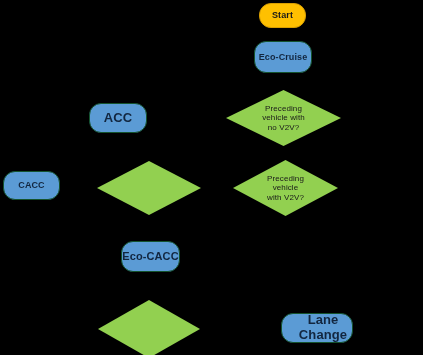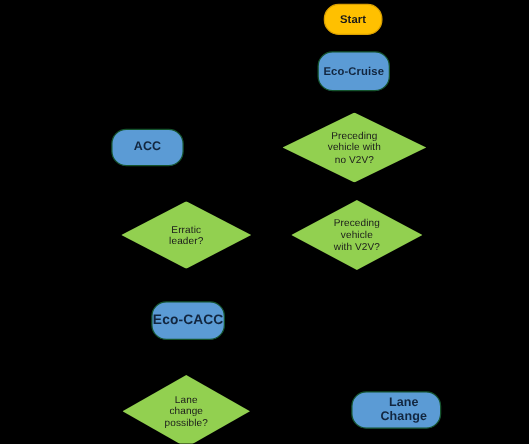--- a/index.html
+++ b/index.html
@@ -75,39 +75,37 @@
     </div>
     <div class="node-box process" style="left: 254px; top: 41px; width: 58px; height: 32px; background: rgb(91, 155, 213); font-size: 9px;">
       <span>Eco-Cruise</span>
     </div>
     <div class="node-diamond" style="left: 226px; top: 90px; width: 115px; height: 56px;">
       <div class="diamond-shape" style="background: rgb(146, 208, 80);"></div>
       <div class="diamond-label" style="font-size: 8px;">Preceding
 vehicle with
 no V2V?</div>
     </div>
-    <div class="node-box process" style="left: 89px; top: 103px; width: 58px; height: 30px; background: rgb(91, 155, 213); font-size: 10px;">
+    <div class="node-box process" style="left: 89px; top: 103px; width: 58px; height: 30px; background: rgb(91, 155, 213); font-size: 13px;">
       <span>ACC</span>
     </div>
     <div class="node-diamond" style="left: 233px; top: 160px; width: 105px; height: 56px;">
       <div class="diamond-shape" style="background: rgb(146, 208, 80);"></div>
       <div class="diamond-label" style="font-size: 8px;">Preceding
 vehicle
 with V2V?</div>
     </div>
     <div class="node-diamond" style="left: 97px; top: 161px; width: 104px; height: 54px;">
       <div class="diamond-shape" style="background: rgb(146, 208, 80);"></div>
-      <div class="diamond-label" style="font-size: 8px;">Erratic
-leader?</div>
+    </div>
+    <div class="node-box process" style="left: 3px; top: 171px; width: 57px; height: 29px; background: rgb(91, 155, 213); font-size: 9px;">
+      <span>CACC</span>
     </div>
     <div class="node-box process" style="left: 121px; top: 241px; width: 59px; height: 31px; background: rgb(91, 155, 213); font-size: 11px;">
       <span>Eco-CACC</span>
     </div>
     <div class="node-diamond" style="left: 98px; top: 300px; width: 102px; height: 58px;">
       <div class="diamond-shape" style="background: rgb(146, 208, 80);"></div>
-      <div class="diamond-label" style="font-size: 8px;">Lane
-change
-possible?</div>
     </div>
-    <div class="node-box process" style="left: 281px; top: 313px; width: 72px; height: 30px; background: rgb(91, 155, 213); font-size: 10px; padding-left: 12px;">
+    <div class="node-box process" style="left: 281px; top: 313px; width: 72px; height: 30px; background: rgb(91, 155, 213); font-size: 13px; padding-left: 12px;">
       <span>Lane Change</span>
     </div>
   </div>
 
 </body></html>

